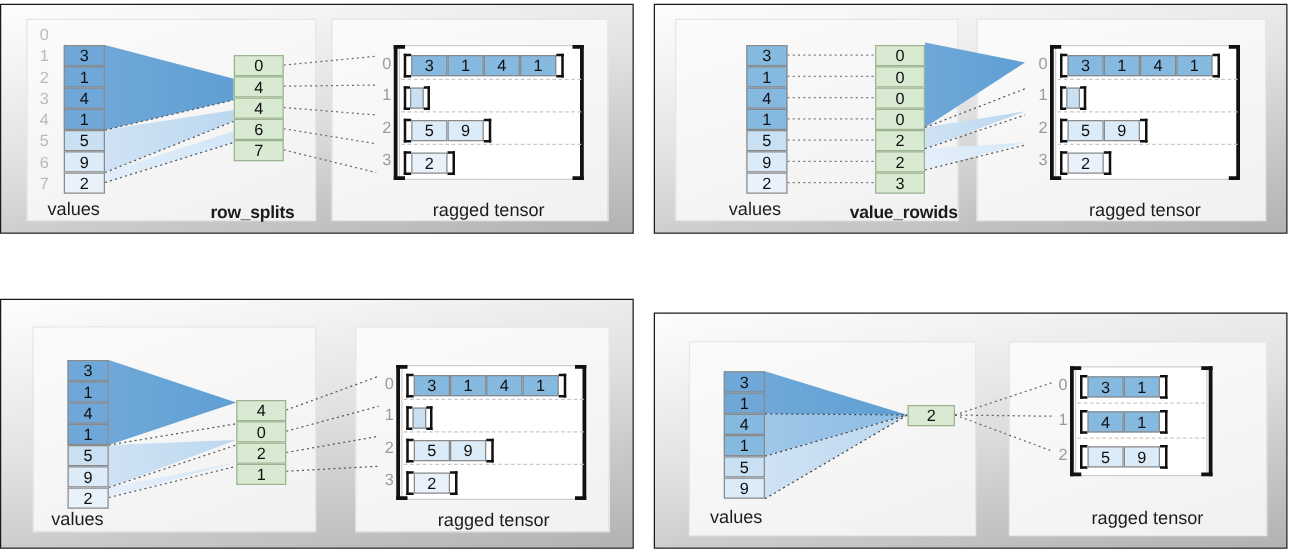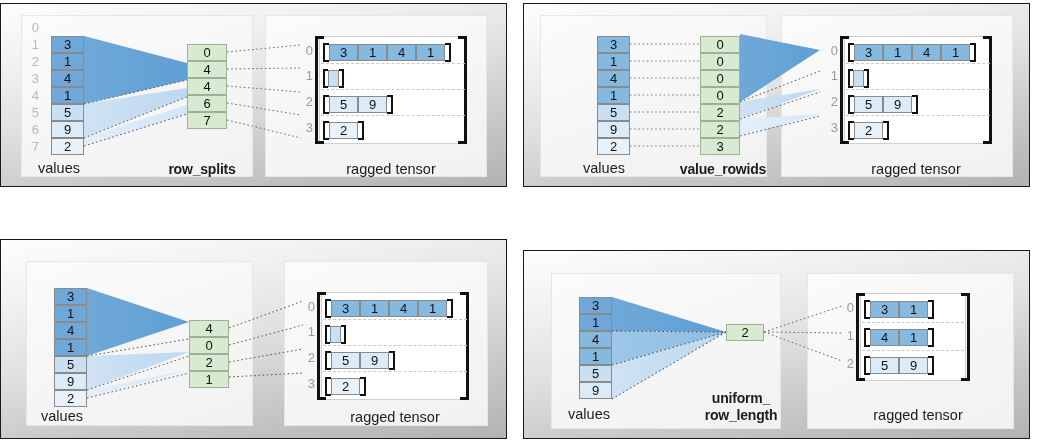--- a/index.html
+++ b/index.html
@@ -432,18 +432,16 @@
     <div class="cell blue1" style="left:346px;top:78px;width:29px;height:17px;">4</div>
     <div class="cell blue1" style="left:375px;top:78px;width:29px;height:17px;">1</div>
     <div class="rowbr r" style="left:404px;top:77px;width:6px;height:19px;"></div>
 
     <div class="rowbr l" style="left:340px;top:105px;width:6px;height:19px;"></div>
     <div class="cell blue3" style="left:346px;top:106px;width:29px;height:17px;">5</div>
     <div class="cell blue3" style="left:375px;top:106px;width:29px;height:17px;">9</div>
     <div class="rowbr r" style="left:404px;top:105px;width:6px;height:19px;"></div>
 
     <div class="caption" style="left:22px;top:155px;width:86px;">values</div>
-    <div class="caption bold" style="left:152px;top:139px;width:130px;">uniform_</div>
-    <div class="caption bold" style="left:152px;top:156px;width:130px;">row_length</div>
     <div class="caption" style="left:320px;top:156px;width:148px;">ragged tensor</div>
   </div>
 
 </div>
 
 </body></html>

